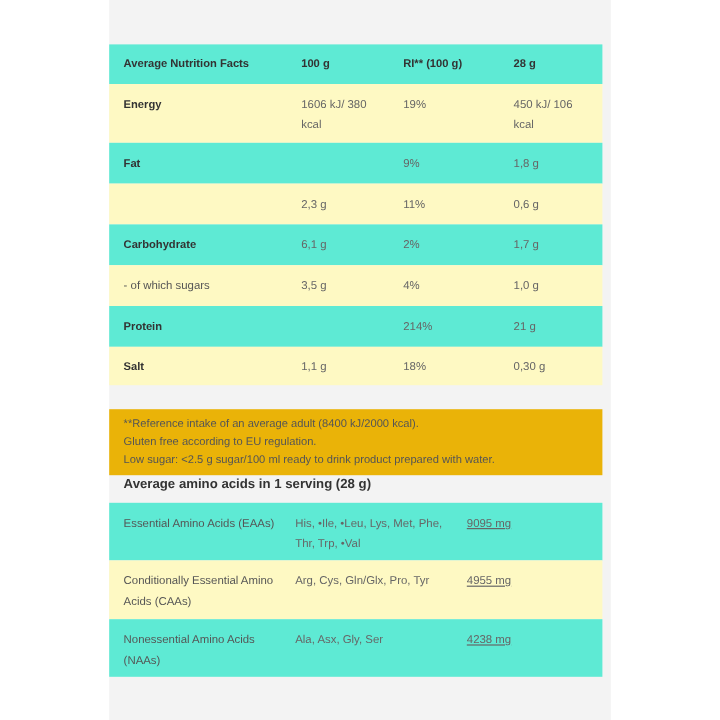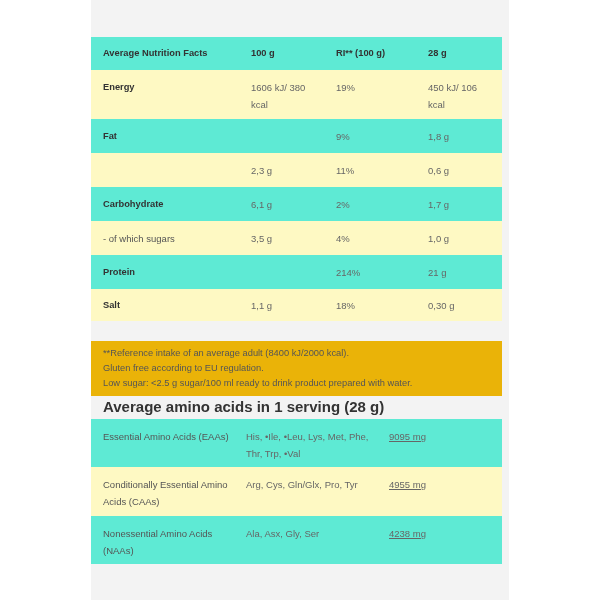--- a/index.html
+++ b/index.html
@@ -13,21 +13,21 @@
   .cell { position: absolute; top: 0; }
   .c1 { left: 12px; width: 140px; }
   .c2 { left: 160px; width: 90px; }
   .c3 { left: 245px; width: 70px; }
   .c4 { left: 337px; width: 70px; }
   .bold { color: #333; font-weight: bold; font-size: 9.3px; }
   .sub { color: #555; }
   .val { color: #666; }
   .notes { position: absolute; left: 0; top: 321px; width: 411px; height: 55px; background: #eab308; margin-top: 20px; }
   .notes div { position: absolute; left: 12px; font-size: 9.3px; color: #555; line-height: 15px; }
-  .amino-title { position: absolute; left: 12px; top: 398px; font-size: 15px; font-weight: bold; color: #333; }
+  .amino-title { position: absolute; left: 12px; top: 398px; font-size: 11px; font-weight: bold; color: #333; }
   .a1 { left: 12px; width: 130px; }
   .a2 { left: 155px; width: 130px; }
   .a3 { left: 298px; width: 70px; text-decoration: underline; }
 </style>
 </head>
 <body>
 
 <div class="panel">
 
 

